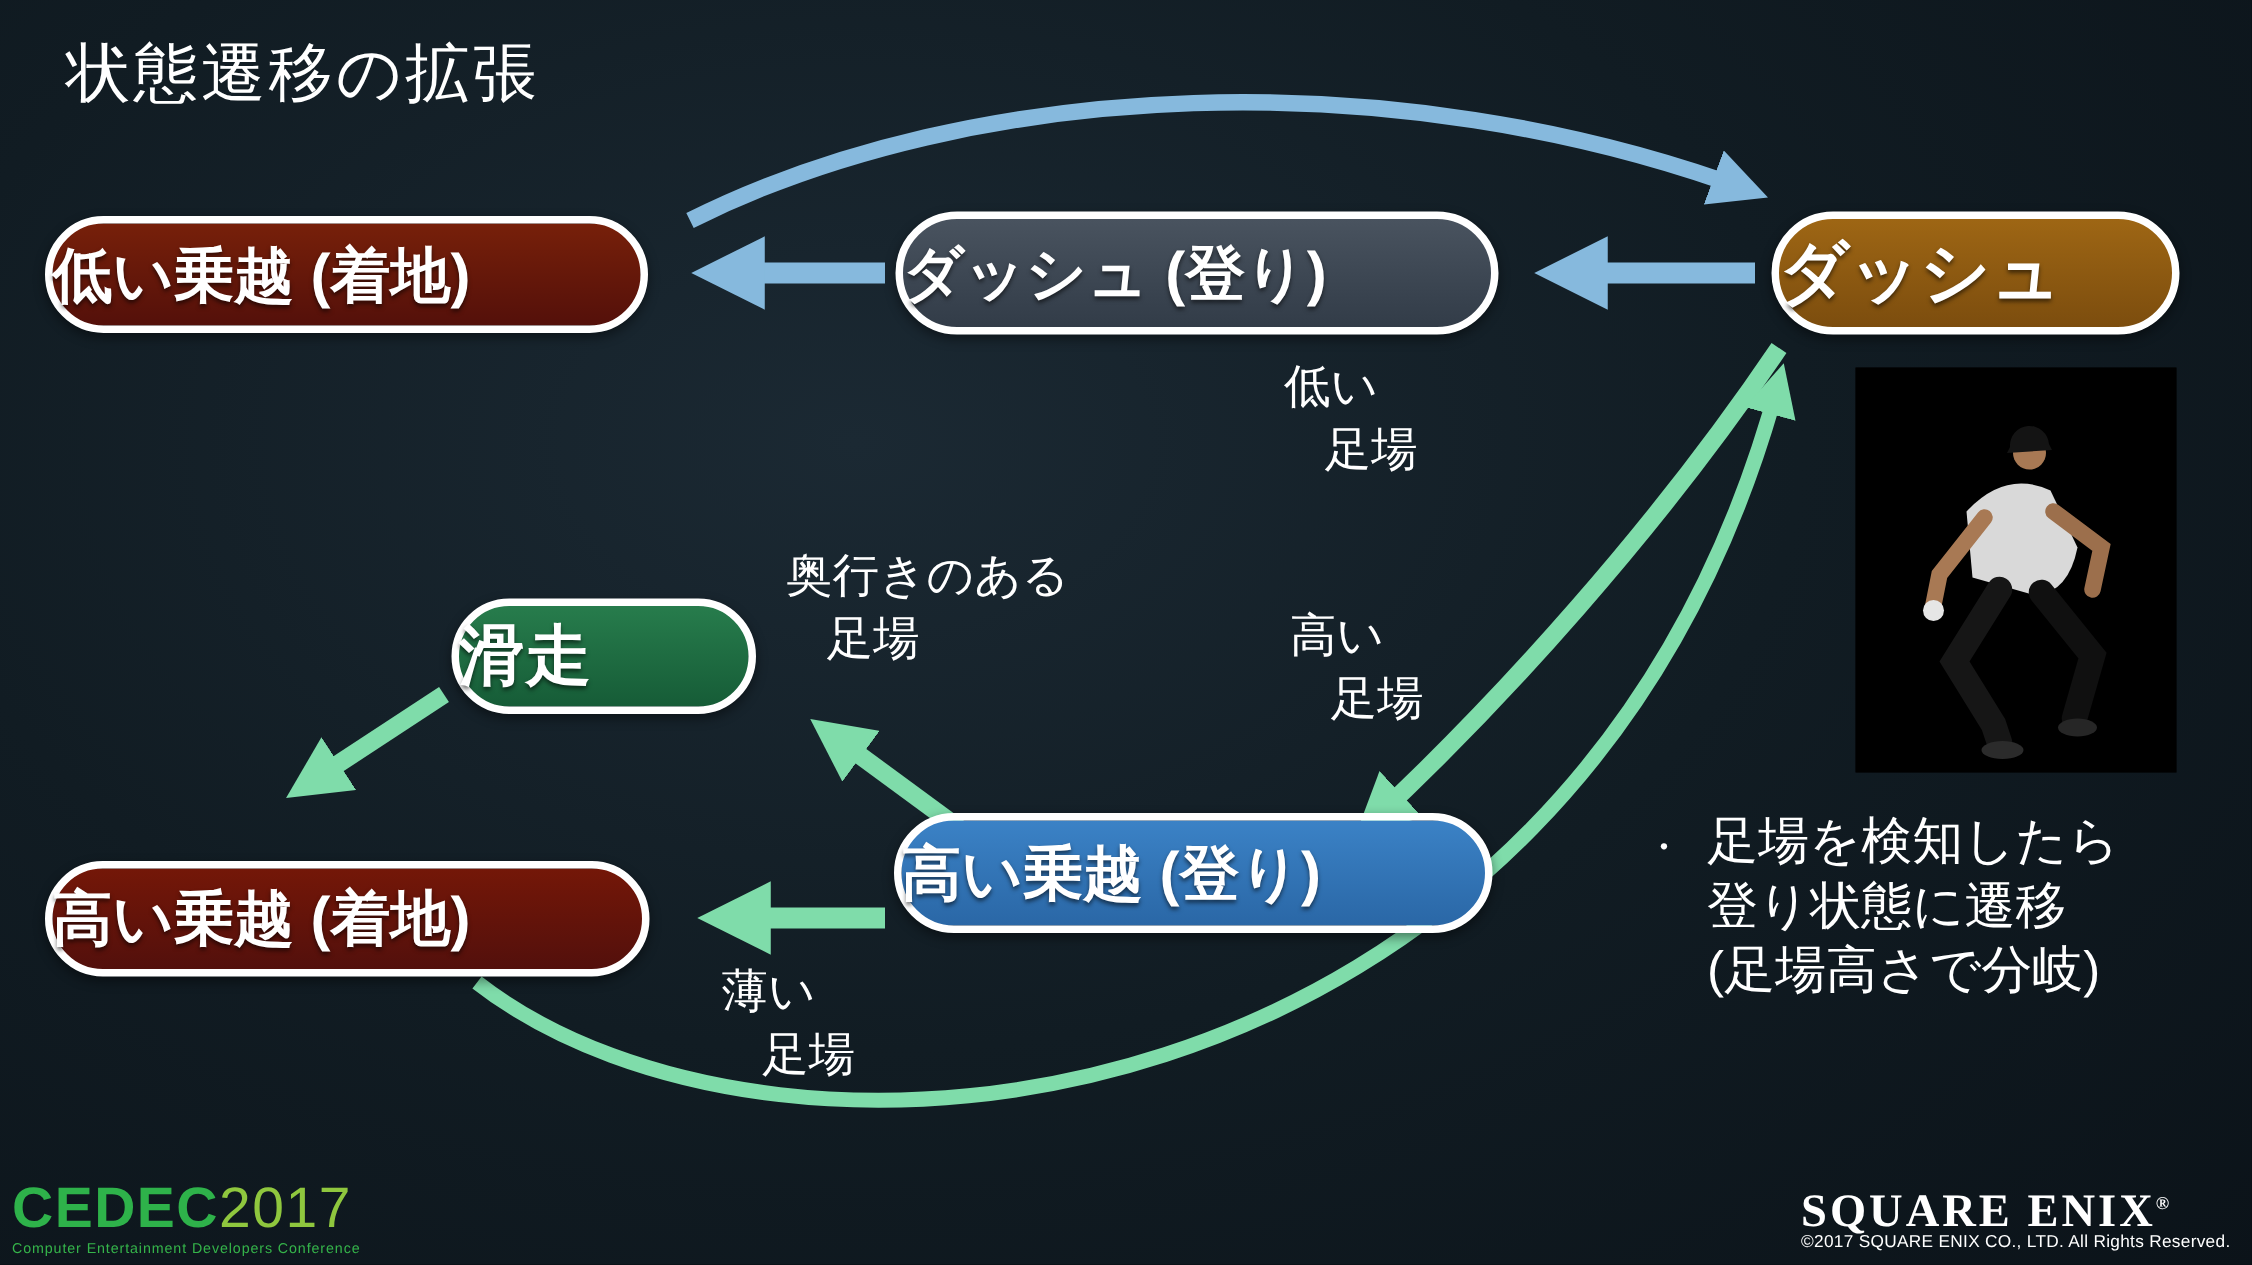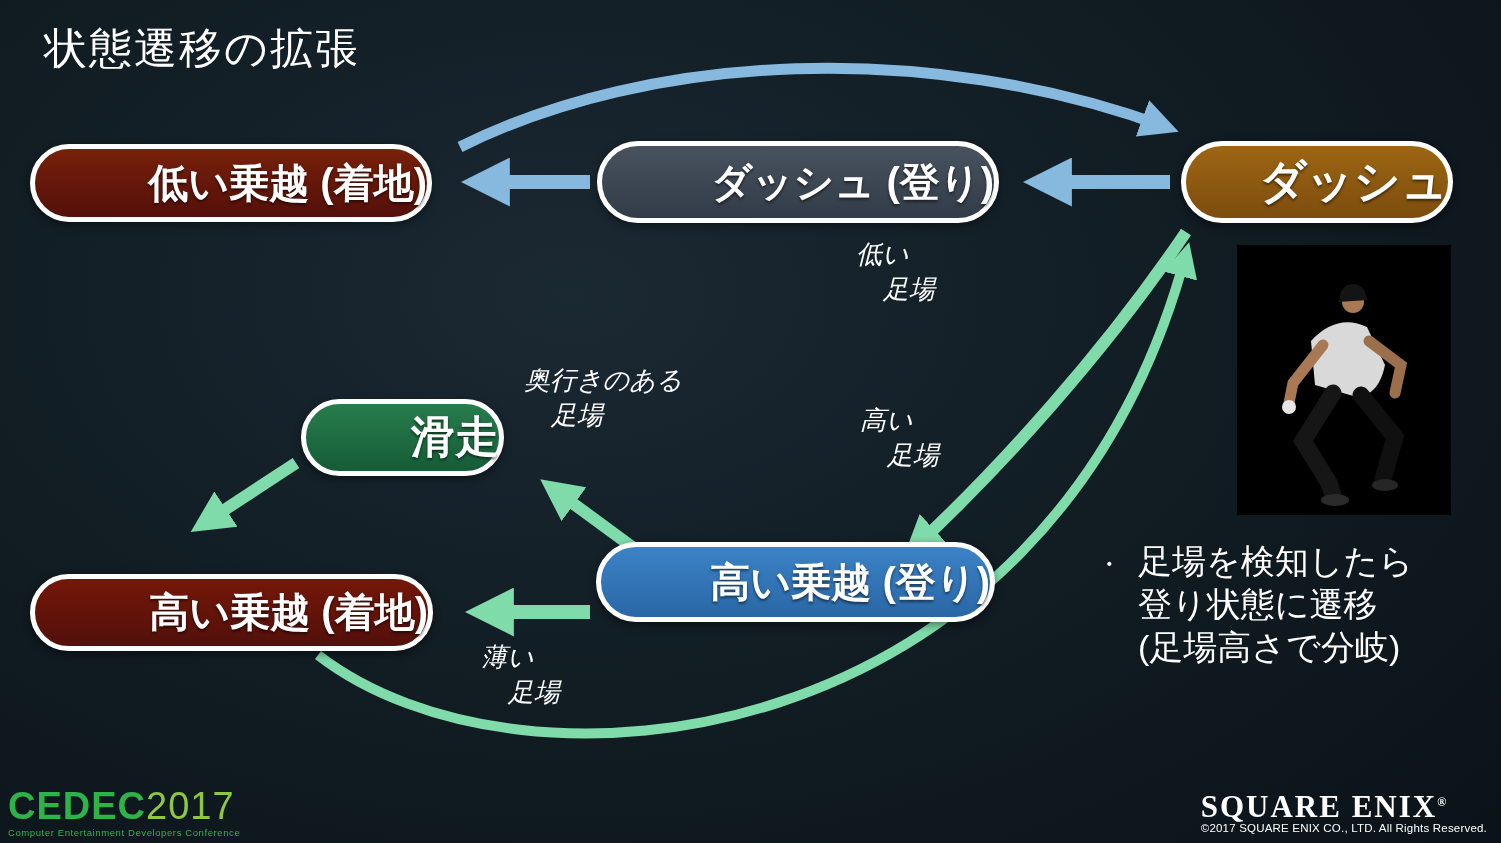--- a/index.html
+++ b/index.html
@@ -11,34 +11,34 @@
   .slide {
     position:relative; width:1501px; height:843px; overflow:hidden;
     background:radial-gradient(ellipse 1400px 900px at 38% 35%, #1b2933 0%, #111c23 45%, #0a1117 100%);
   }
   .slide-title {
     position:absolute; left:44px; top:20px;
     color:#ffffff; font-size:43px; letter-spacing:2px; z-index:3;
   }
   svg.arrows { position:absolute; left:0; top:0; z-index:1; }
   .node {
-    position:absolute; display:flex; align-items:center; justify-content:flex-end;
+    position:absolute; display:flex; align-items:center; justify-content:flex-start;
     border:5px solid #ffffff; border-radius:42px; color:#ffffff;
     font-weight:bold; font-size:40px; z-index:3; white-space:nowrap;
     text-shadow:0 2px 3px rgba(0,0,0,.55);
     box-shadow:0 3px 8px rgba(0,0,0,.45);
   }
   #node-low-landing  { left:30px;  top:144px; width:402px; height:78px; background:linear-gradient(#77200a,#54100a); }
   #node-low-climb    { left:597px; top:141px; width:402px; height:82px; background:linear-gradient(#49535f,#323c48); }
   #node-dash         { left:1181px;top:141px; width:272px; height:82px; background:linear-gradient(#9e6614,#7c4d0e); font-size:46px; }
   #node-slide        { left:301px; top:399px; width:203px; height:77px; background:linear-gradient(#277c4c,#165c37); font-size:44px; }
   #node-high-landing { left:30px;  top:574px; width:403px; height:77px; background:linear-gradient(#741708,#53100c); }
   #node-high-climb   { left:596px; top:542px; width:399px; height:80px; background:linear-gradient(#3b82c6,#2a67a6); }
   .edge-label {
-    position:absolute; color:#ffffff; font-size:26px; line-height:1.34; z-index:2;font-style:italic;
+    position:absolute; color:#ffffff; font-size:31px; line-height:1.34; z-index:2;
   }
   .edge-label .l2 { display:block; padding-left:27px; }
   #label-low  { left:856px; top:237px; }
   #label-deep { left:524px; top:363px; }
   #label-high { left:860px; top:403px; }
   #label-thin { left:481px; top:640px; }
   .note {
     position:absolute; left:1096px; top:540px; width:402px;
     color:#ffffff; font-size:34px; line-height:1.26; z-index:3; display:flex;
   }

